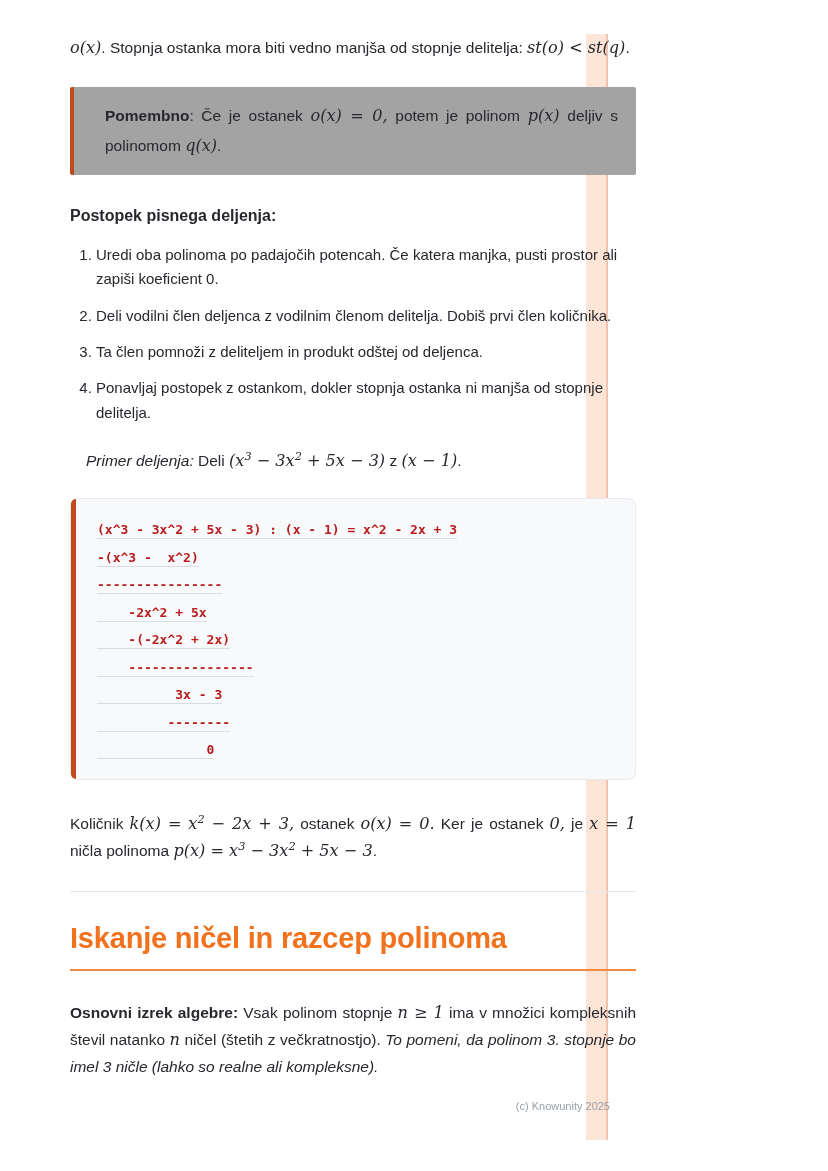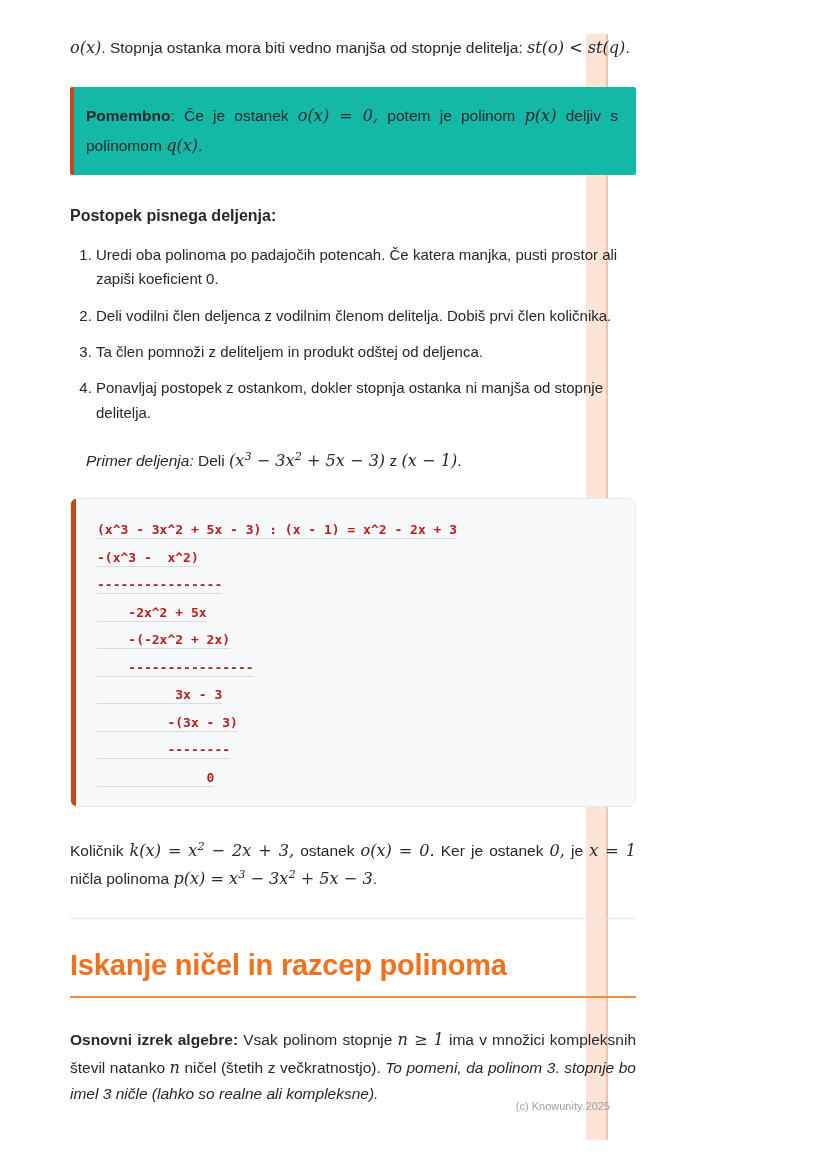--- a/index.html
+++ b/index.html
@@ -4,22 +4,22 @@
 <style>
   html,body{margin:0;padding:0;background:#ffffff;}
   .page{position:relative;width:672px;height:1171px;background:#ffffff;overflow:hidden;
         font-family:"Liberation Sans",sans-serif;color:#26282e;border-radius:13px;}
   .stripe{position:absolute;top:34px;right:64px;width:20px;height:1106px;
           background:#fce4d6;border-right:2px solid #eec4ac;}
   .content{position:absolute;left:70px;top:34px;width:566px;}
   .para{font-size:15.5px;line-height:1.7;margin:0 0 26px 0;}
   .math{font-family:"DejaVu Serif",serif;font-style:italic;font-size:1.04em;}
   sup{font-size:0.7em;line-height:0;}
-  .callout{background:#14b8a6;border-left:4px solid #c04a1b;border-radius:2px;
-           padding:14px 18px 14px 12px;margin:0 0 32px 0;}
+  .callout{background:#a3a3a3;border-left:4px solid #c04a1b;border-radius:2px;
+           padding:14px 18px 14px 31px;margin:0 0 32px 0;}
   .callout .para{margin:0;text-align:justify;line-height:1.85;}
   .steps-heading{font-size:16px;font-weight:bold;margin:0 0 18px 0;}
   ol.steps{margin:0 0 22px 0;padding:0 0 0 26px;}
   ol.steps li{font-size:15px;line-height:1.62;margin:0 0 12px 0;}
   .example{font-size:15.5px;line-height:1.7;margin:0 0 24px 16px;}
   .em-label{font-style:italic;}
   .codeblock{position:relative;background:#f8f9fb;border:1px solid #e7eaee;border-radius:8px;
              padding:16px 16px 16px 26px;margin:0 0 30px 0;}
   .code-bar{position:absolute;left:0;top:0;bottom:0;width:5px;background:#c04a1b;
             border-radius:8px 0 0 8px;}
@@ -60,21 +60,20 @@
 
     <div class="codeblock">
       <div class="code-bar"></div>
       <div class="codeline"><span>(x^3 - 3x^2 + 5x - 3) : (x - 1) = x^2 - 2x + 3</span></div>
       <div class="codeline"><span>-(x^3 -  x^2)</span></div>
       <div class="codeline"><span>----------------</span></div>
       <div class="codeline"><span>    -2x^2 + 5x</span></div>
       <div class="codeline"><span>    -(-2x^2 + 2x)</span></div>
       <div class="codeline"><span>    ----------------</span></div>
       <div class="codeline"><span>          3x - 3</span></div>
-      <div class="codeline"><span>         -(3x - 3)</span></div>
       <div class="codeline"><span>         --------</span></div>
       <div class="codeline"><span>              0</span></div>
     </div>
 
     <p class="para justify"><span>Količnik </span><span class="math"><span>k(x) = x</span><sup>2</sup><span> − 2x + 3,</span></span><span> ostanek </span><span class="math">o(x) = 0.</span><span> Ker je ostanek </span><span class="math">0,</span><span> je </span><span class="math">x = 1</span><span> ničla polinoma </span><span class="math"><span>p(x) = x</span><sup>3</sup><span> − 3x</span><sup>2</sup><span> + 5x − 3</span></span><span>.</span></p>
 
     <hr class="divider">
 
     <h1 class="section-title">Iskanje ničel in razcep polinoma</h1>
     <div class="title-rule"></div>

